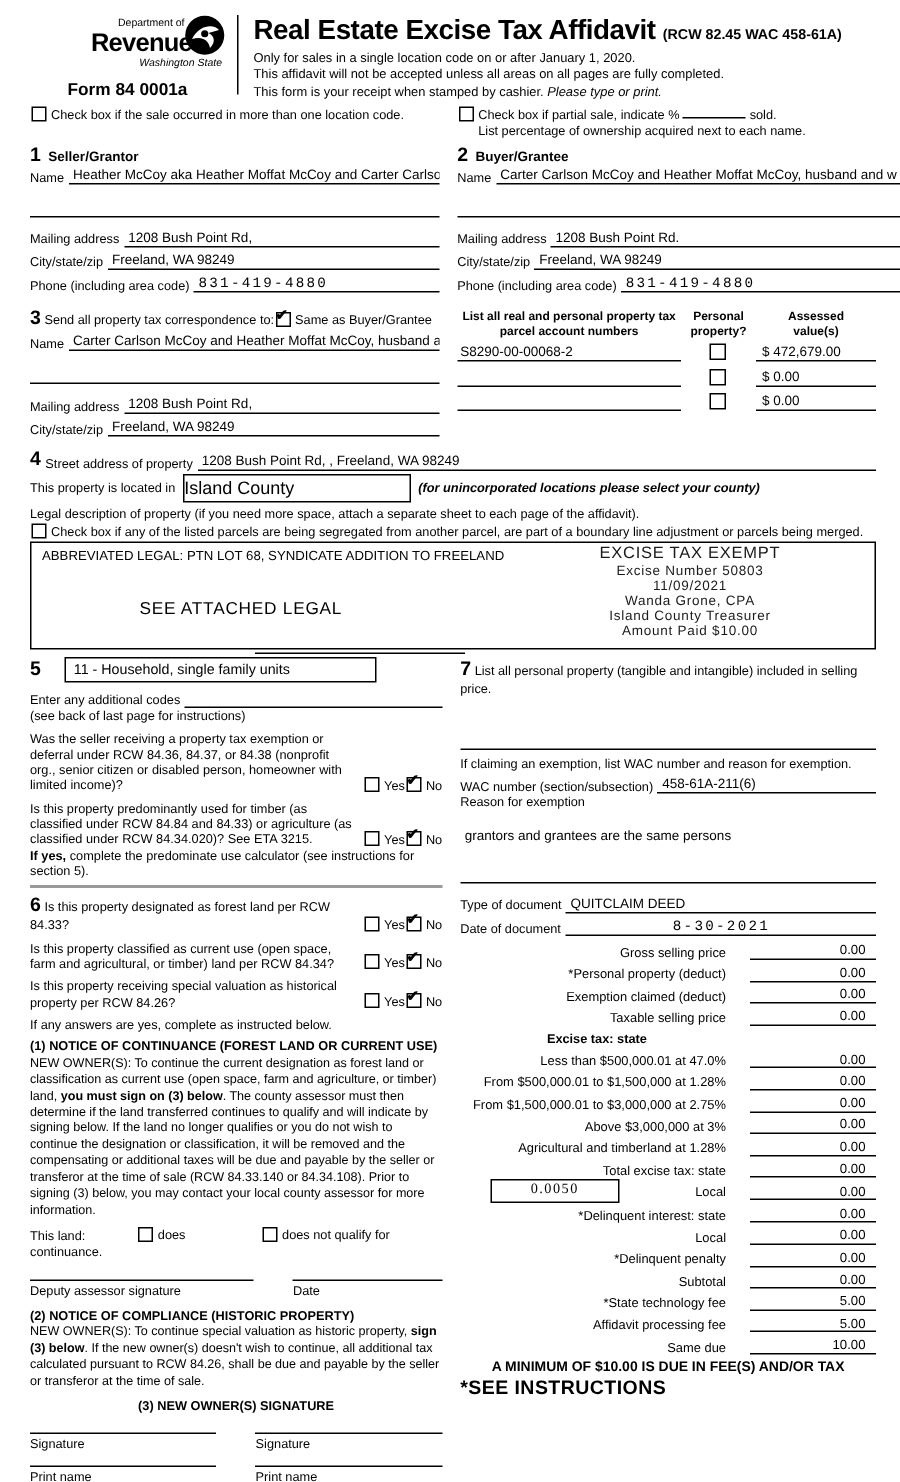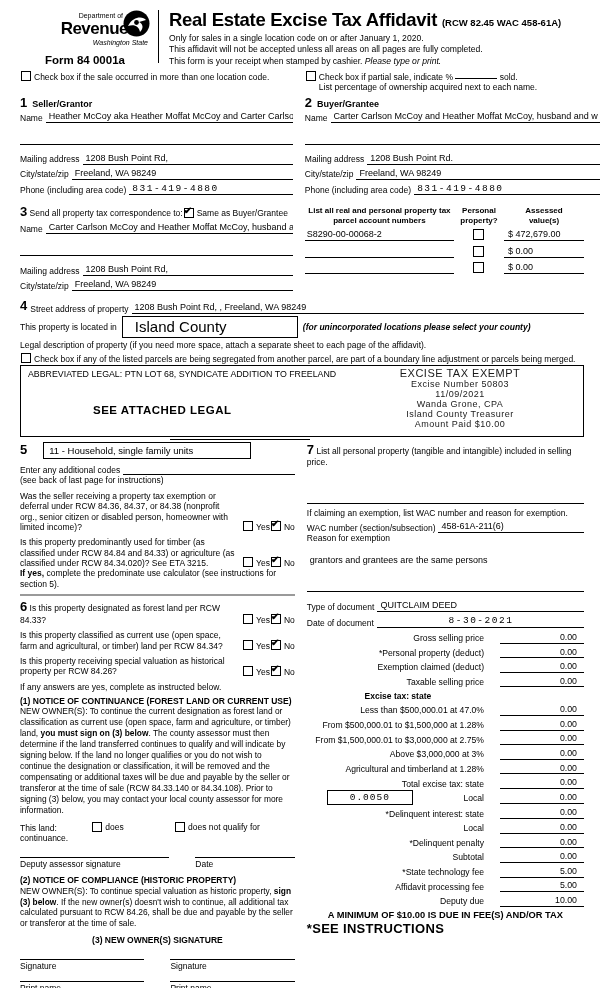--- a/index.html
+++ b/index.html
@@ -38,21 +38,21 @@
   
   .phead{display:flex;font-weight:bold;font-size:8px;text-align:center;line-height:1.15;margin-top:2px;}
   .ph1{flex:1;} .ph2{width:50px;} .ph3{width:80px;}
   .prow{display:flex;align-items:flex-end;margin-top:3.5px;height:13px;}
   .pnum{flex:1;border-bottom:1px solid #000;padding-left:2px;font-size:9px;}
   .pcb{width:50px;text-align:center;}
   .pcb .cb{width:9px;height:9px;}
   .pval{width:80px;border-bottom:1px solid #000;padding-left:4px;font-size:9px;box-sizing:border-box;}
   
   .legalbox{border:1.5px solid #000;height:64px;position:relative;padding:3px 7px;margin-top:1px;}
-  .seeatt{position:absolute;left:72px;top:37px;font-weight:bold;font-size:11.5px;letter-spacing:.5px;}
+  .seeatt{position:absolute;left:72px;top:37px;font-weight:normal;font-size:11.5px;letter-spacing:.5px;}
   .stamp{position:absolute;right:8px;top:1px;width:230px;text-align:center;font-size:9px;line-height:1.12;letter-spacing:.5px;color:#1a1a1a;}
   .stamp .s0{font-size:11px;}
   .underbox{width:140px;border-bottom:1.2px solid #000;margin-left:150px;height:2px;}
   
   .main{display:flex;margin-top:2px;}
   .ml{width:50.5%;padding-right:10px;box-sizing:border-box;}
   .mr{flex:1;padding-left:2px;}
   .selbox{border:1.5px solid #000;padding:2px 5px;font-size:9.5px;width:196px;margin-left:16px;}
   .q{display:flex;align-items:flex-end;margin-top:5px;}
   .qt{flex:1;padding-right:2px;}
@@ -60,21 +60,21 @@
   .grayrule{border-top:2px solid #9a9a9a;margin:5px 0 3px;}
   .para{font-size:8.4px;line-height:1.3;}
   .sigrow{display:flex;gap:26px;}
   .sigcell{flex:1;}
   .sigcell .line{border-top:1px solid #000;margin-bottom:1px;}
   
   .tax-row{display:flex;align-items:flex-end;margin-top:2.9px;gap:12px;}
   .tax-label{white-space:nowrap;margin-left:auto;font-size:8.6px;}
   .tax-line{width:84px;border-bottom:1px solid #000;text-align:right;padding-right:7px;margin-left:4px;font-size:8.8px;box-sizing:border-box;}
   .tax-heading{font-weight:bold;text-align:center;padding-right:95px;margin-top:3.5px;}
-  .ratebox{border:1.2px solid #000;width:84px;text-align:center;font-family:Liberation Mono, monospace;font-size:9.5px;letter-spacing:1px;padding:1px 0;margin:-2px auto -1px 20px;}
+  .ratebox{border:1.2px solid #000;width:84px;text-align:center;font-family:Liberation Serif, serif;font-size:9.5px;letter-spacing:1px;padding:1px 0;margin:-2px auto -1px 20px;}
   .rowlocal{display:flex;align-items:center;}
   .rowlocal .tax-label{margin-left:auto;}
   .minline{font-weight:bold;font-size:9.3px;text-align:center;margin-top:3px;}
   .seeinst{font-weight:bold;font-size:13px;text-align:left;letter-spacing:.3px;}
   .indent2{padding-left:14px;}
 </style>
 </head>
 <body>
 
 <div class="page">
@@ -210,21 +210,21 @@
   </div>
 
   <div style="margin-top:7px;">
     <div class="fl">
       <span class="num">4</span>
       <span class="lbl" style="padding-left:3px;">Street address of property</span>
       <span class="val entry">1208 Bush Point Rd, , Freeland, WA 98249</span>
     </div>
     <div style="display:flex;align-items:center;margin-top:2px;gap:5px;">
       <span>This property is located in</span>
-      <span style="border:1.2px solid #000;width:150px;padding:1px 12px;font-size:15px;">Island County</span>
+      <span style="border:1.2px solid #000;width:150px;padding:1px 0;font-size:12px;">Island County</span>
       <span class="bold" style="font-style:italic;">(for unincorporated locations please select your county)</span>
     </div>
     <div style="margin-top:2px;">Legal description of property (if you need more space, attach a separate sheet to each page of the affidavit).</div>
     <div style="margin-top:2px;">
       <span class="cb"></span><span>Check box if any of the listed parcels are being segregated from another parcel, are part of a boundary line adjustment or parcels being merged.</span>
     </div>
     <div class="legalbox">
       <div style="font-size:8.8px;">ABBREVIATED LEGAL: PTN LOT 68, SYNDICATE ADDITION TO FREELAND</div>
       <div class="seeatt">SEE ATTACHED LEGAL</div>
       <div class="stamp">
@@ -396,21 +396,21 @@
           </div>
         <div class="tax-row">
             <span class="tax-label">*State technology fee</span>
             <span class="tax-line">5.00</span>
           </div>
         <div class="tax-row">
             <span class="tax-label">Affidavit processing fee</span>
             <span class="tax-line">5.00</span>
           </div>
         <div class="tax-row">
-            <span class="tax-label">Deputy due</span>
+            <span class="tax-label">Same due</span>
             <span class="tax-line">10.00</span>
           </div>
       </div>
       <div class="minline">A MINIMUM OF $10.00 IS DUE IN FEE(S) AND/OR TAX</div>
       <div class="seeinst">*SEE INSTRUCTIONS</div>
     </div>
   </div>
 
 </div>
 

